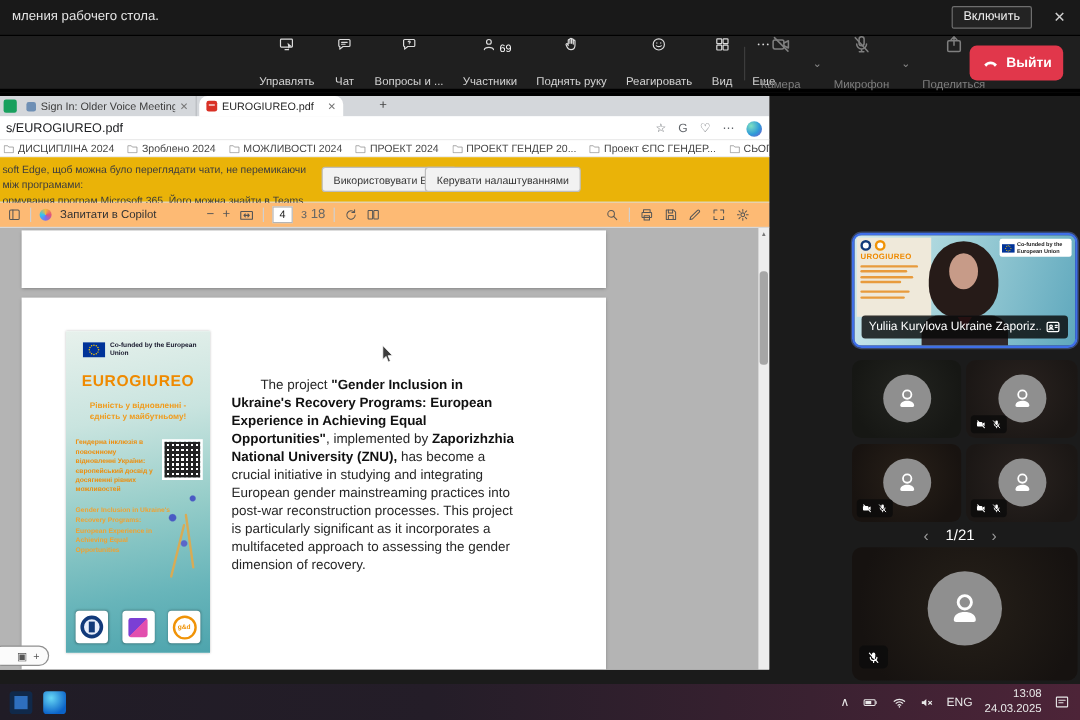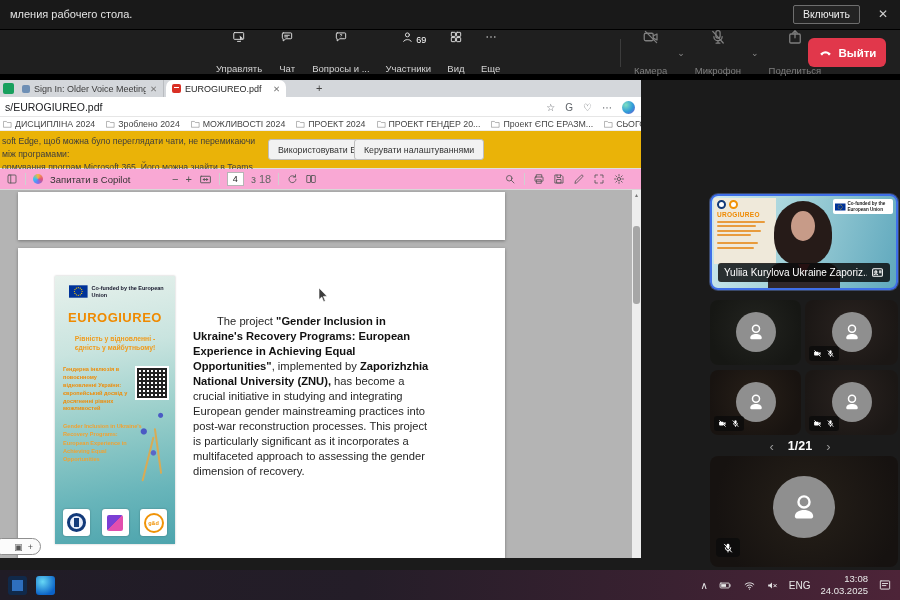--- a/index.html
+++ b/index.html
@@ -47,21 +47,21 @@
   #addr-icons{position:absolute;right:6px;top:0;height:20px;display:flex;align-items:center;gap:10px;color:#5f6368;font-size:10px}
   .profile-dot{width:13px;height:13px;border-radius:50%;background:radial-gradient(circle at 30% 30%,#7ee0c2,#2f9bd8 55%,#7a4fd0);cursor:pointer}
   #bookmarks{position:absolute;left:0;top:37px;width:641px;height:14px;background:#fff;border-bottom:1px solid #ececec;display:flex;align-items:center;gap:11px;padding:0 3px;font-size:8.8px;color:#454545;white-space:nowrap;overflow:hidden}
   .bm{display:flex;align-items:center;gap:3px;cursor:pointer}
   #banner{position:absolute;left:0;top:51px;width:641px;height:38px;background:#eab308;border-bottom:1px solid #dedede}
   #banner .txt{position:absolute;left:2px;top:4px;width:262px;font-size:8.7px;line-height:1.5;color:#3d3d3d}
   #banner a{color:#0b57d0;text-decoration:underline;cursor:pointer}
   .ban-btn{position:absolute;top:8px;height:21px;background:#f2f2f2;border:1px solid #bdbdbd;border-radius:3px;font-size:8.8px;color:#333;padding:0 9px;cursor:pointer;font-family:inherit}
   #ban-use{left:268px}
   #ban-manage{left:354px}
-  #pdfbar{position:absolute;left:0;top:89px;width:641px;height:21px;background:#f9a8d4;border-bottom:1px solid #d8d8d8;color:#555}
+  #pdfbar{position:absolute;left:0;top:89px;width:641px;height:21px;background:#fdba74;border-bottom:1px solid #d8d8d8;color:#555}
   #pdfbar .lft{position:absolute;left:6px;top:0;height:20px;display:flex;align-items:center;gap:7px}
   #pdfbar .ctr{position:absolute;left:172px;top:0;height:20px;display:flex;align-items:center;gap:7px}
   #pdfbar .rgt{position:absolute;right:16px;top:0;height:20px;display:flex;align-items:center;gap:8px}
   .copilot-dot{width:10px;height:10px;border-radius:50%;background:conic-gradient(#f6b73c,#e2527a,#7a6ff0,#31c4f3,#f6b73c)}
   .pdf-lbl{font-size:9.5px;color:#333}
   .pagebox{width:17px;height:14px;border:1px solid #b5b5b5;background:#fff;font-size:9px;color:#222;text-align:center;line-height:13px}
   .ofpg{font-size:11px;color:#666}
   .sep{width:1px;height:12px;background:#d0d0d0}
   .glyphbtn{font-size:11px;color:#555;cursor:pointer;line-height:1}
   #canvas{position:absolute;left:0;top:110px;width:641px;height:368px;background:#b4b4b4;overflow:hidden}
@@ -115,21 +115,21 @@
   .hair{position:absolute;left:62px;top:5px;width:58px;height:64px;background:#261b18;border-radius:50% 50% 42% 42%}
   .face{position:absolute;left:79px;top:15px;width:24px;height:30px;background:#c79b88;border-radius:50%}
   .bodyy{position:absolute;left:56px;bottom:0;width:72px;height:25px;background:#30282b;border-radius:14px 14px 0 0}
   .collar{position:absolute;left:86px;bottom:14px;width:12px;height:10px;background:#a83338;clip-path:polygon(0 0,100% 0,50% 100%)}
   .gtile{background:radial-gradient(circle at 50% 42%,#2a2320,#1b1715 78%)}
   #gt1{left:10px;top:220px;width:91px;height:65px;background:radial-gradient(circle at 50% 42%,#232420,#161714 78%)}
   #gt2{left:105px;top:220px;width:93px;height:65px}
   #gt3{left:10px;top:290px;width:91px;height:65px;background:radial-gradient(circle at 50% 42%,#282019,#181310 78%)}
   #gt4{left:105px;top:290px;width:93px;height:65px}
   #pager{position:absolute;left:0;top:357px;width:200px;height:18px;display:flex;align-items:center;justify-content:center;gap:14px}
-  #pager .pg{font-size:12.5px;font-weight:bold;color:#fff}
+  #pager .pg{font-size:12.5px;font-weight:normal;color:#fff}
   #pager .ar{font-size:13px;color:#9a9a9a;cursor:pointer}
   #tile-bottom{left:10px;top:376px;width:188px;height:111px;background:radial-gradient(circle at 52% 45%,#262019,#161210 80%)}
   .micbadge{position:absolute;left:6px;bottom:10px;width:24px;height:19px;background:rgba(12,12,12,.85);border-radius:4px;display:flex;align-items:center;justify-content:center;color:#fff}
 
   
   #taskbar{left:0;top:570px;width:900px;height:30px;background:linear-gradient(90deg,#201c26 0%,#241d28 40%,#3a2131 75%,#4d2438 100%)}
   .tb-app{position:absolute;top:6px;width:19px;height:19px;border-radius:3px;cursor:pointer}
   #tb1{left:8px;background:#10294a;display:flex;align-items:center;justify-content:center}
   #tb1 span{display:block;width:11px;height:11px;background:#2e6fbe}
   #tb2{left:36px;background:radial-gradient(circle at 35% 30%,#66d7f5,#0b63c8 75%)}
@@ -177,20 +177,35 @@
       <div class="mi">
         <svg class="ic" width="18" height="18" viewBox="0 0 24 24">
             <circle cx="11" cy="8.4" r="3.4"></circle>
             <path d="M4.5 19.5c.8-4.2 12.2-4.2 13 0"></path>
           </svg>
         <span class="badge">69</span>
         <span class="lb">Участники</span>
       </div>
       <div class="mi">
         <svg class="ic" width="18" height="18" viewBox="0 0 24 24">
+            <path d="M7.8 11.5V6a1.2 1.2 0 0 1 2.4 0v4.5M10.2 10.5V4.6a1.2 1.2 0 0 1 2.4 0v5.9M12.6 10.5V5.4a1.2 1.2 0 0 1 2.4 0v5.1M15 11.5V7a1.2 1.2 0 0 1 2.4 0v6.3c0 3.6-2.4 6.2-5.7 6.2-2.9 0-4.6-1.5-5.6-3.8l-1.4-3.2a1.1 1.1 0 0 1 2-.9l1.1 2"></path>
+          </svg>
+        <span class="lb">Поднять руку</span>
+      </div>
+      <div class="mi">
+        <svg class="ic" width="18" height="18" viewBox="0 0 24 24">
+            <circle cx="12" cy="12" r="8"></circle>
+            <circle cx="9.2" cy="10" r=".9" fill="currentColor" stroke="none"></circle>
+            <circle cx="14.8" cy="10" r=".9" fill="currentColor" stroke="none"></circle>
+            <path d="M8.5 14c1 1.6 6 1.6 7 0"></path>
+          </svg>
+        <span class="lb">Реагировать</span>
+      </div>
+      <div class="mi">
+        <svg class="ic" width="18" height="18" viewBox="0 0 24 24">
             <rect x="4" y="4" width="7" height="7" rx="1"></rect>
             <rect x="13" y="4" width="7" height="7" rx="1"></rect>
             <rect x="4" y="13" width="7" height="7" rx="1"></rect>
             <rect x="13" y="13" width="7" height="7" rx="1"></rect>
           </svg>
         <span class="lb">Вид</span>
       </div>
       <div class="mi">
         <svg class="ic" width="18" height="18" viewBox="0 0 24 24">
             <circle cx="5.5" cy="12" r="1.3" fill="currentColor" stroke="none"></circle>
@@ -293,21 +308,21 @@
         <span class="bm">
             <svg class="ic" width="9" height="8" viewBox="0 0 24 22" style="stroke:#8a8a8a">
               <path d="M2 4h7l2.5 3H22v13H2z"></path>
             </svg>
             <span>ПРОЕКТ ГЕНДЕР 20...</span>
           </span>
         <span class="bm">
             <svg class="ic" width="9" height="8" viewBox="0 0 24 22" style="stroke:#8a8a8a">
               <path d="M2 4h7l2.5 3H22v13H2z"></path>
             </svg>
-            <span>Проект ЄПС ЕРАЗМ...</span>
+            <span>Проект ЄПС ГЕНДЕР...</span>
           </span>
         <span class="bm">
             <svg class="ic" width="9" height="8" viewBox="0 0 24 22" style="stroke:#8a8a8a">
               <path d="M2 4h7l2.5 3H22v13H2z"></path>
             </svg>
             <span>СЬОГОДНІ 2024</span>
           </span>
 
       </div>
 

